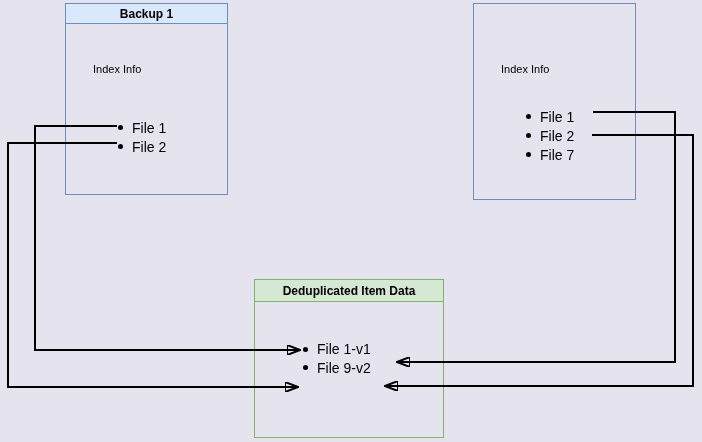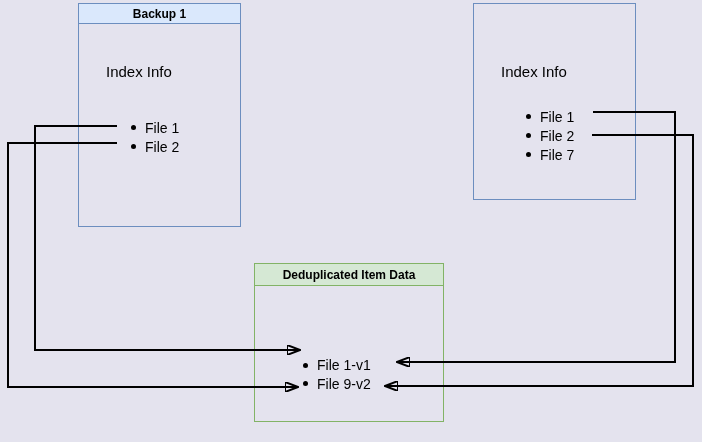--- a/index.html
+++ b/index.html
@@ -30,21 +30,21 @@
     align-items: center;
     justify-content: center;
     font-weight: bold;
     font-size: 12px;
     line-height: 1;
   }
   .blue  .node-header { height: 20px; background: #dae8fc; border-bottom: 1px solid #6c8ebf; }
   .green .node-header { height: 22px; background: #d5e8d4; border-bottom: 1px solid #82b366; }
   .index-label {
     position: absolute;
-    font-size: 15px;
+    font-size: 11px;
     white-space: nowrap;
   }
   ul.file-list {
     position: absolute;
     margin: 0;
     padding: 0;
     list-style: none;
   }
   li.file-item {
     display: flex;
@@ -74,21 +74,21 @@
     fill: none;
     stroke: #000000;
     stroke-width: 2;
   }
 </style>
 </head>
 <body>
 
 <div class="canvas">
 
-  <div class="node blue" style="left:78px; top:3px; width:163px; height:224px;">
+  <div class="node blue" style="left:65px; top:3px; width:163px; height:192px;">
     <div class="node-header">
       <span>Backup 1</span>
     </div>
     <div class="index-label" style="left:27px; top:59px;">Index Info</div>
     <ul class="file-list" style="left:52px; top:114px;">
       <li class="file-item">
         <span class="bullet"></span>
         <span>File 1</span>
       </li>
       <li class="file-item">
@@ -109,25 +109,25 @@
         <span class="bullet"></span>
         <span>File 2</span>
       </li>
       <li class="file-item">
         <span class="bullet"></span>
         <span>File 7</span>
       </li>
     </ul>
   </div>
 
-  <div class="node green dedup" style="left:254px; top:263px; width:190px; height:159px;">
+  <div class="node green dedup" style="left:254px; top:279px; width:190px; height:159px;">
     <div class="node-header">
       <span>Deduplicated Item Data</span>
     </div>
-    <ul class="file-list" style="left:48px; top:60px;margin-top:32px;">
+    <ul class="file-list" style="left:48px; top:60px;">
       <li class="file-item">
         <span class="bullet"></span>
         <span>File 1-v1</span>
       </li>
       <li class="file-item">
         <span class="bullet"></span>
         <span>File 9-v2</span>
       </li>
     </ul>
   </div>

